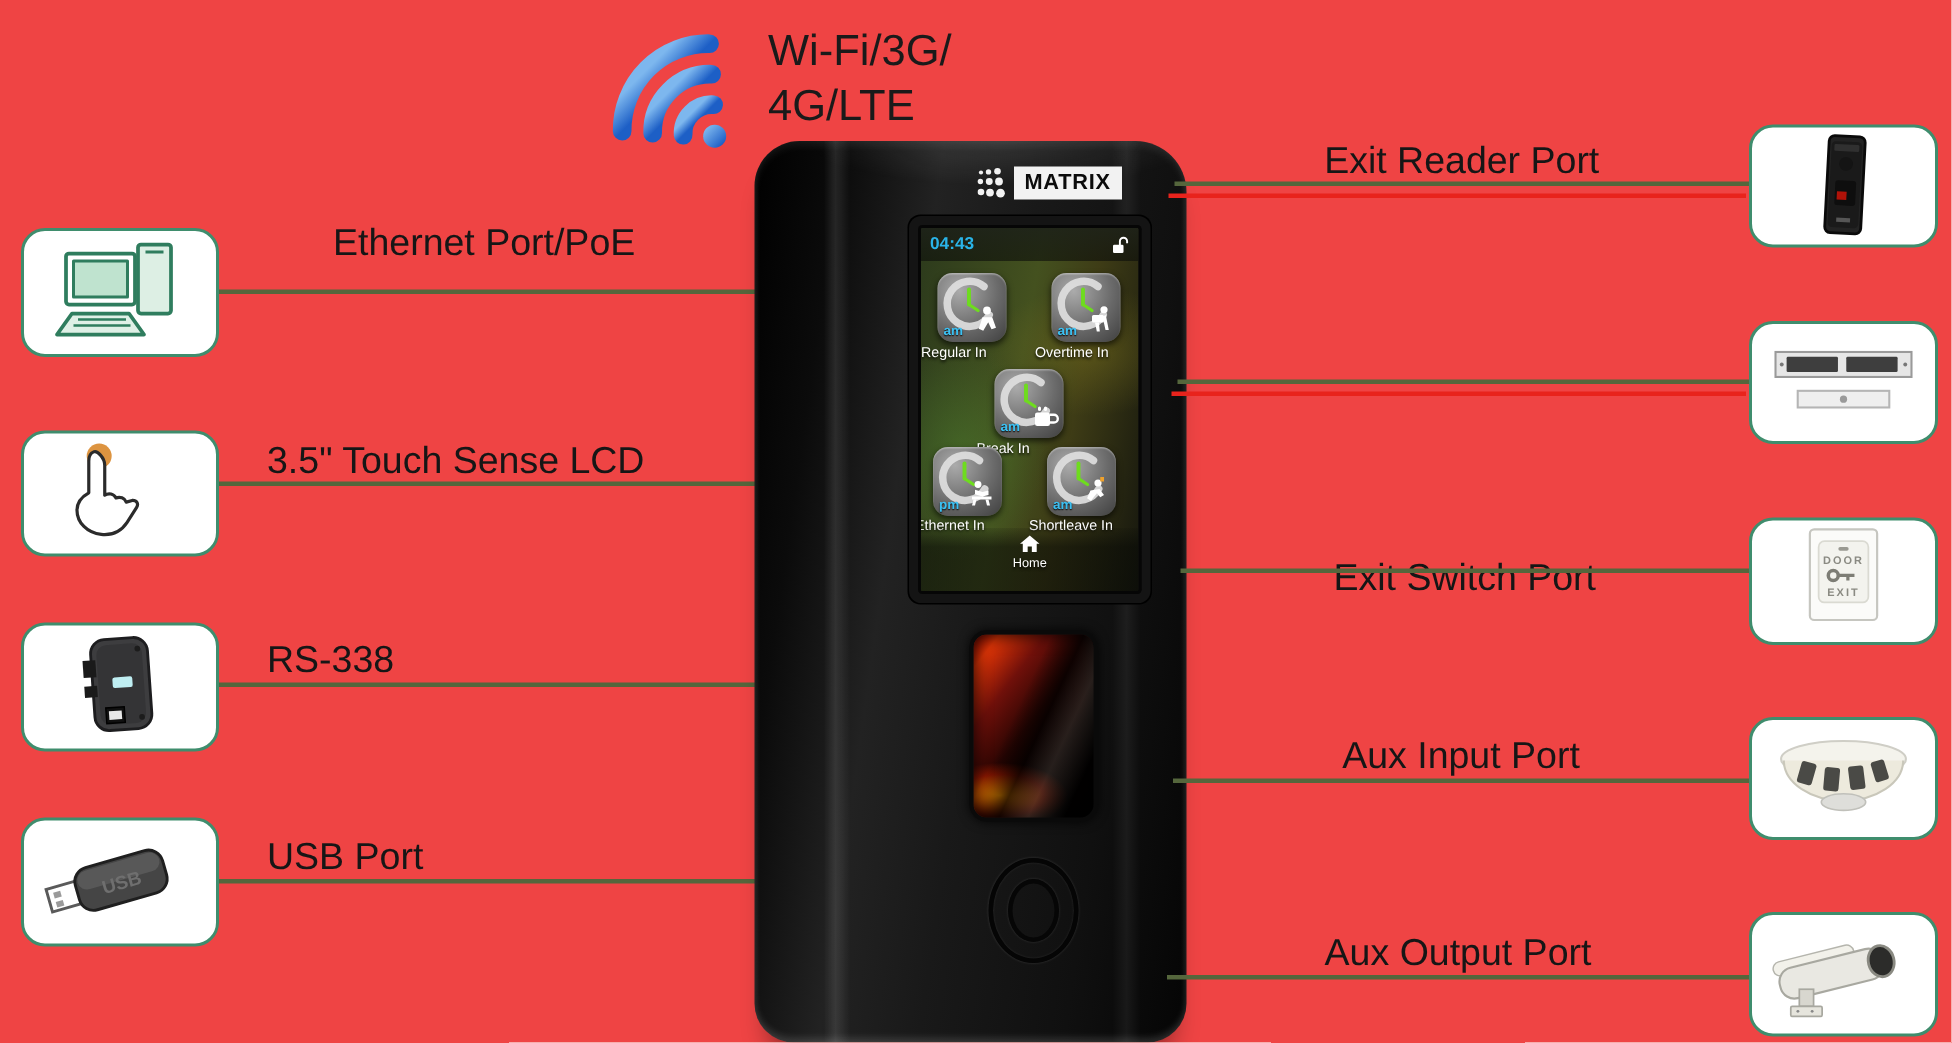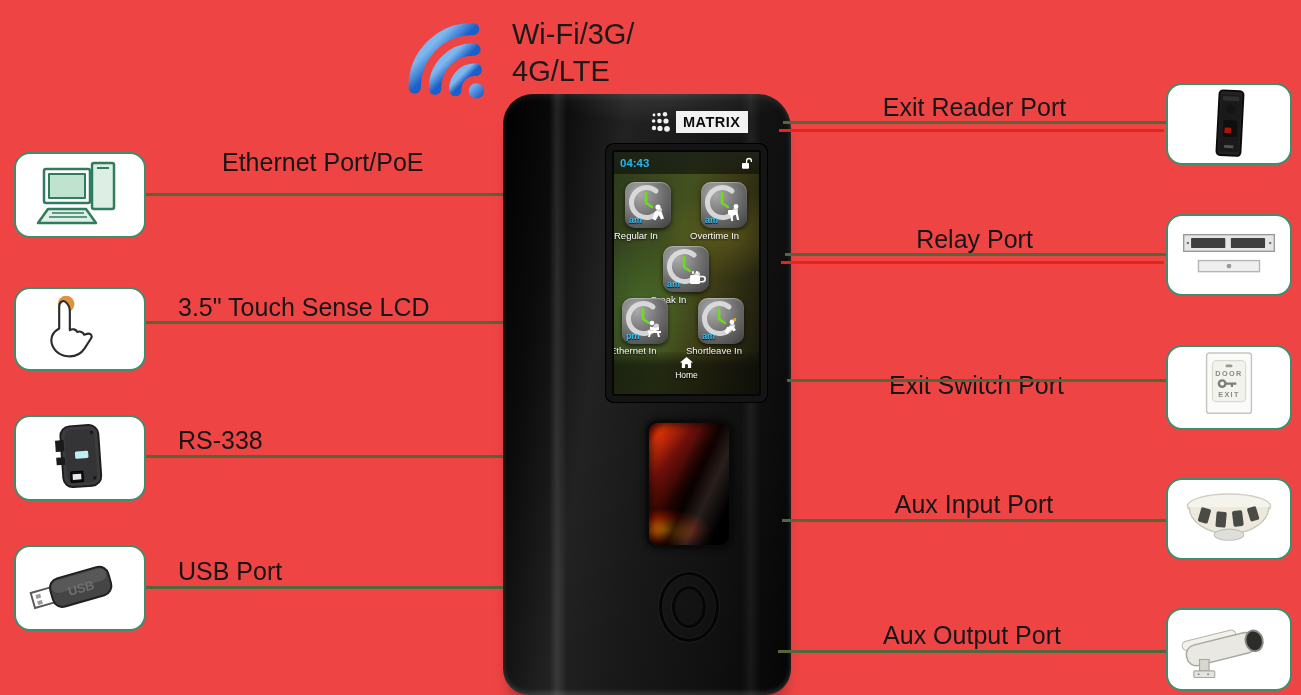--- a/index.html
+++ b/index.html
@@ -287,21 +287,20 @@
         <rect x="20" y="8" width="22" height="62" rx="3" fill="#1a1a1a"></rect>
         <rect x="22" y="10" width="18" height="5" rx="1" fill="#303030"></rect>
         <circle cx="31" cy="24" r="5" fill="#141414"></circle>
         <rect x="24" y="36" width="15" height="18" rx="2" fill="#0e0e0e"></rect>
         <rect x="25.5" y="44" width="7" height="6" fill="#b01208"></rect>
         <rect x="26" y="63" width="10" height="3" fill="#565656"></rect>
       </g>
     </svg>
   </div>
 
-  <div class="port-label centered" style="left:783px;top:225px;width:383px;">Relay Port</div>
   <div class="line" style="left:785px;top:253px;width:381px;"></div>
   <div class="line red" style="left:781px;top:261px;width:383px;"></div>
   <div class="pbox" style="left:1166px;top:214px;width:126px;height:82px;">
     <svg width="110" height="74" viewBox="0 0 110 80">
       <rect x="6" y="18" width="98" height="18" fill="#e6e6e6" stroke="#9a9a9a" stroke-width="1.5"></rect>
       <rect x="14" y="21.5" width="37" height="11" rx="1" fill="#3e3e3e"></rect>
       <rect x="57" y="21.5" width="37" height="11" rx="1" fill="#3e3e3e"></rect>
       <circle cx="10.5" cy="27" r="1.4" fill="#777"></circle>
       <circle cx="99.5" cy="27" r="1.4" fill="#777"></circle>
       <rect x="22" y="46" width="66" height="12" fill="#efefef" stroke="#b5b5b5" stroke-width="1.5"></rect>

